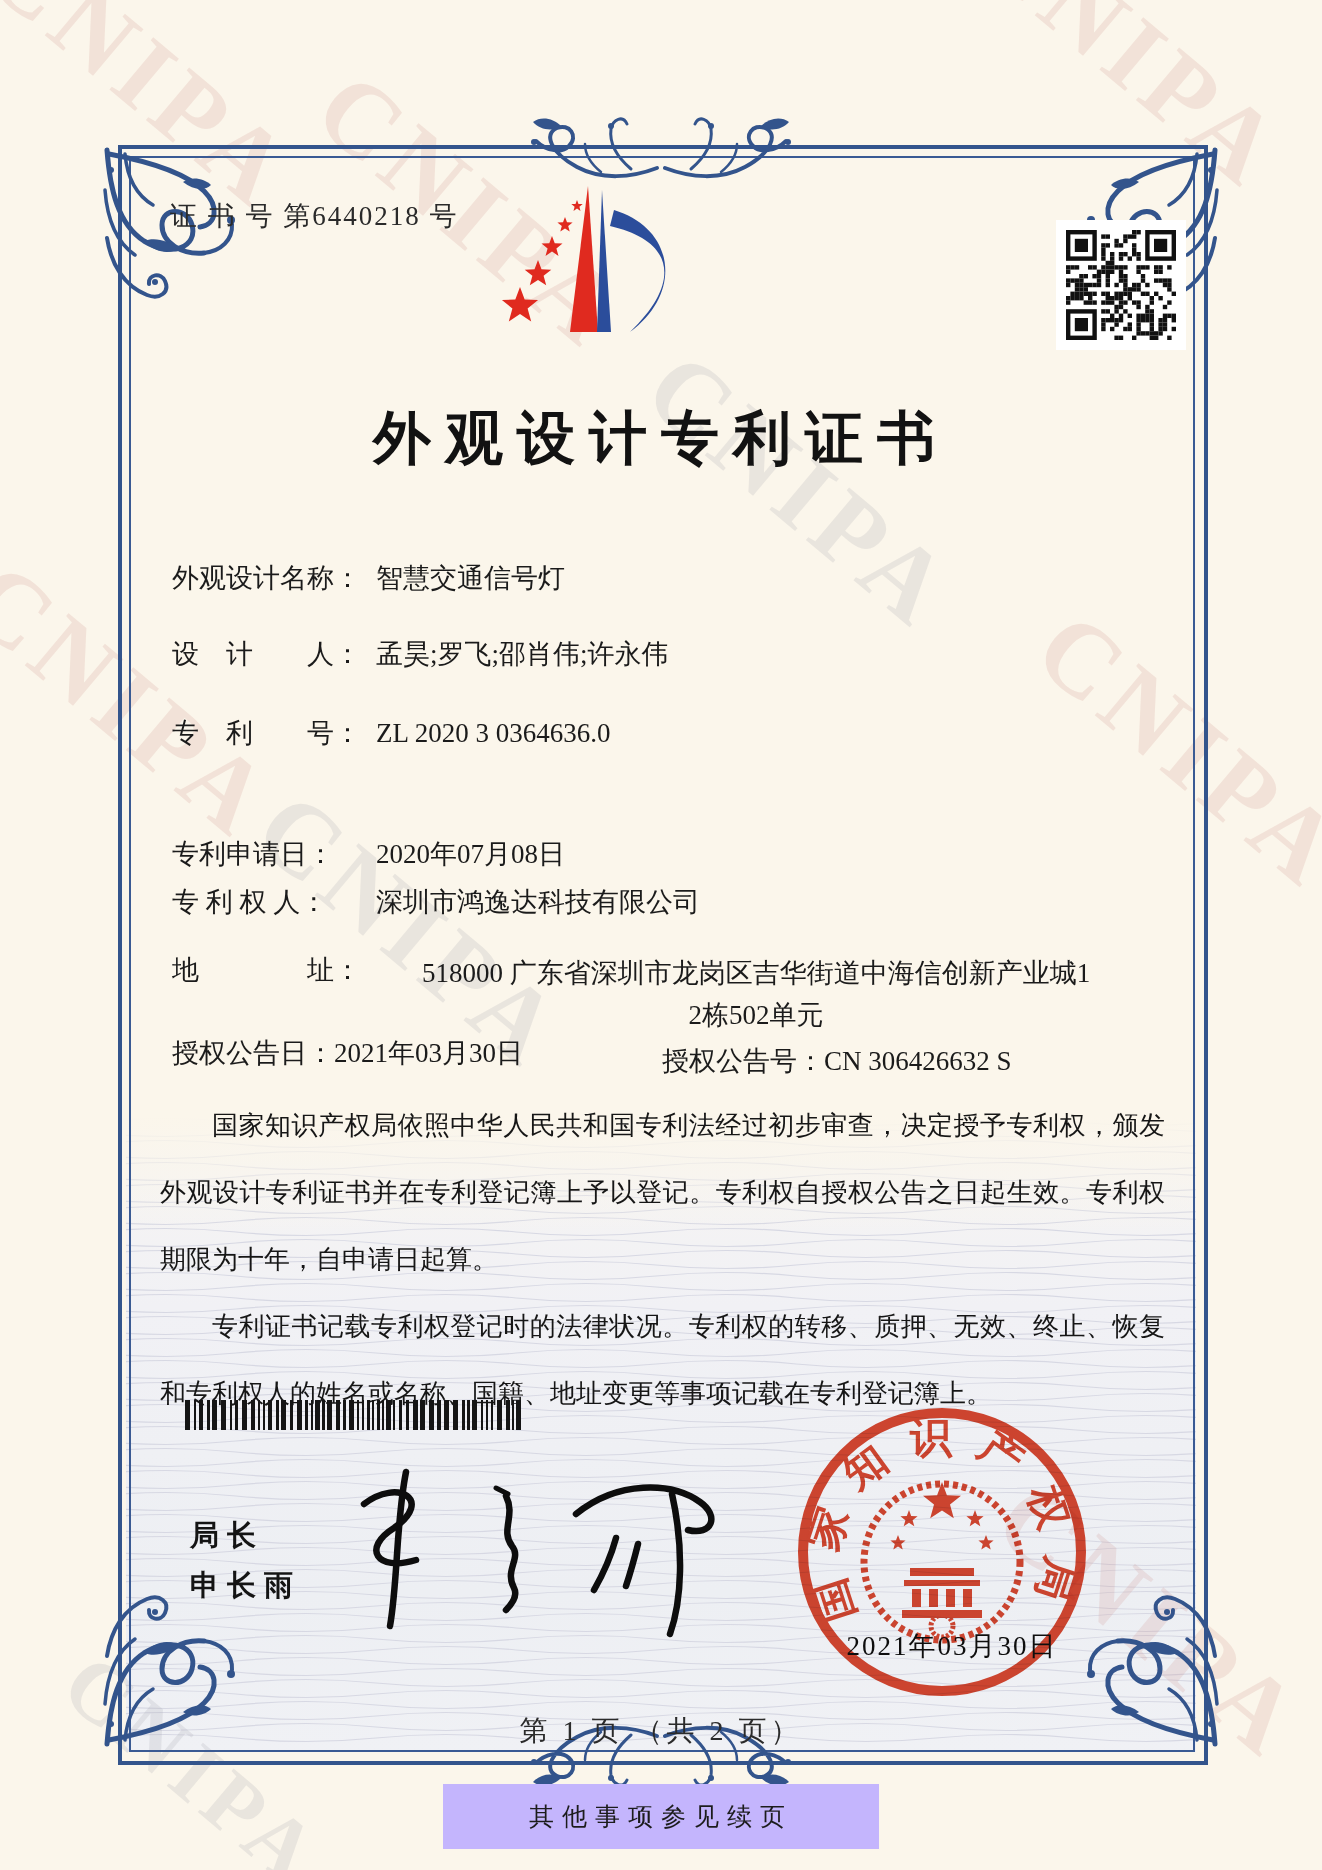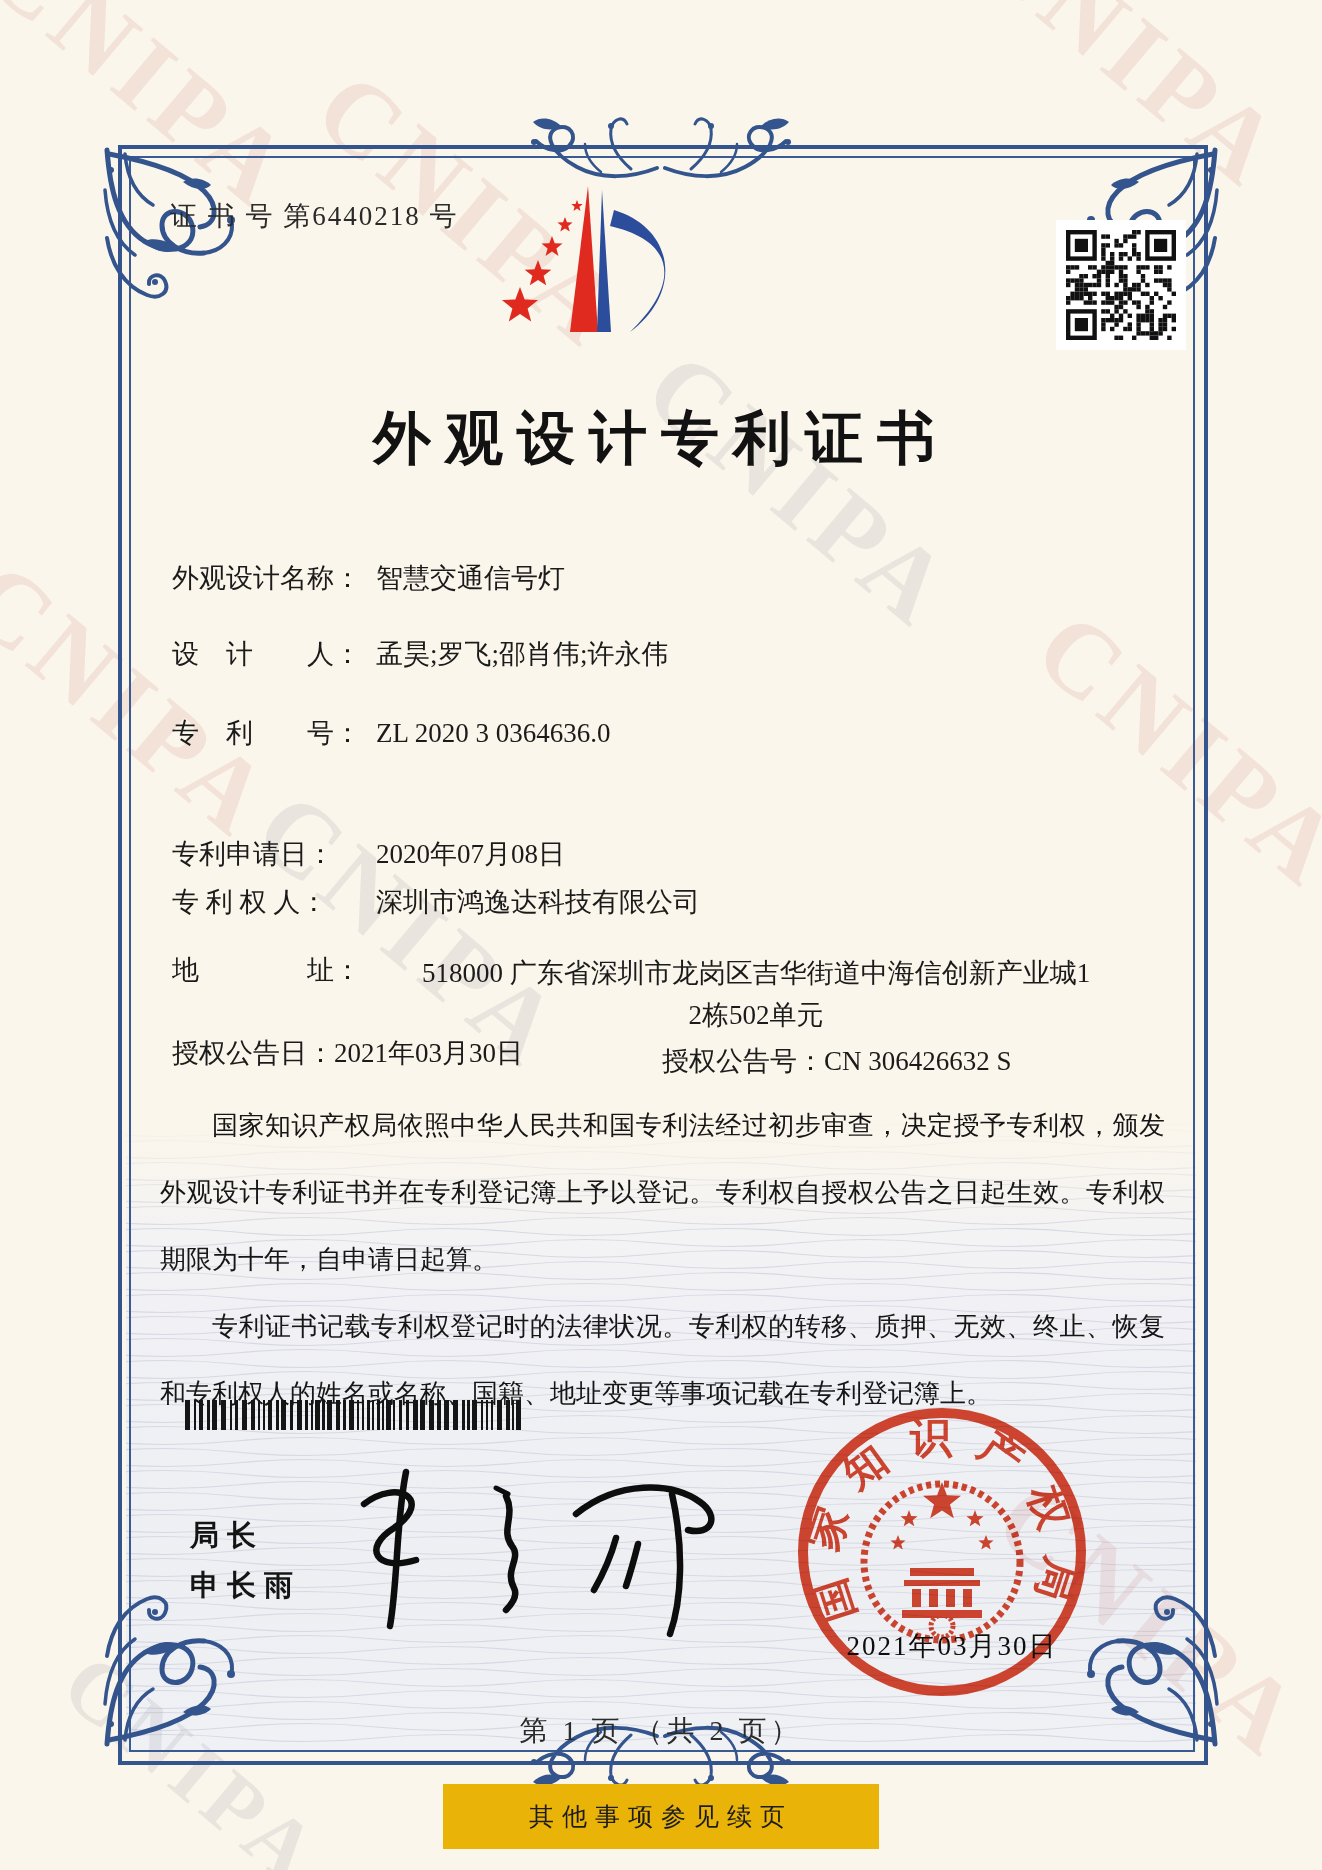--- a/index.html
+++ b/index.html
@@ -36,21 +36,21 @@
   .barcode{left:183px;top:1400px;z-index:4;}
   .official{position:absolute;left:190px;font-family:"Liberation Sans","DejaVu Sans",sans-serif;
             font-weight:600;font-size:29px;letter-spacing:8px;z-index:4;color:#141414;}
   .signature{left:320px;top:1452px;z-index:4;}
   .seal{left:792px;top:1402px;z-index:5;mix-blend-mode:multiply;opacity:0.93;}
   .seal-date{left:812px;top:1628px;width:280px;text-align:center;font-size:27px;letter-spacing:2px;
              z-index:6;color:#0e0e0e;white-space:nowrap;}
   .page-info{left:125px;top:1712px;width:1072px;text-align:center;font-size:28px;letter-spacing:4px;
              z-index:4;color:#2b2b2b;}
   .note-wrap{left:0;top:1784px;width:1322px;text-align:center;z-index:7;}
-  .note{display:inline-block;background:#eab308;padding:16px 86px;font-size:25px;letter-spacing:8px;color:#1c1c1c;}
+  .note{display:inline-block;background:#c4b5fd;padding:16px 86px;font-size:25px;letter-spacing:8px;color:#1c1c1c;}
   .logo{left:486px;top:184px;z-index:4;}
   .qr{left:1056px;top:220px;z-index:4;}
 </style>
 </head>
 <body>
 
 <div id="page">
 
   <span class="wm pink" style="left:-40px;top:10px;">CNIPA</span>
   <span class="wm pink" style="left:290px;top:150px;">CNIPA</span>

